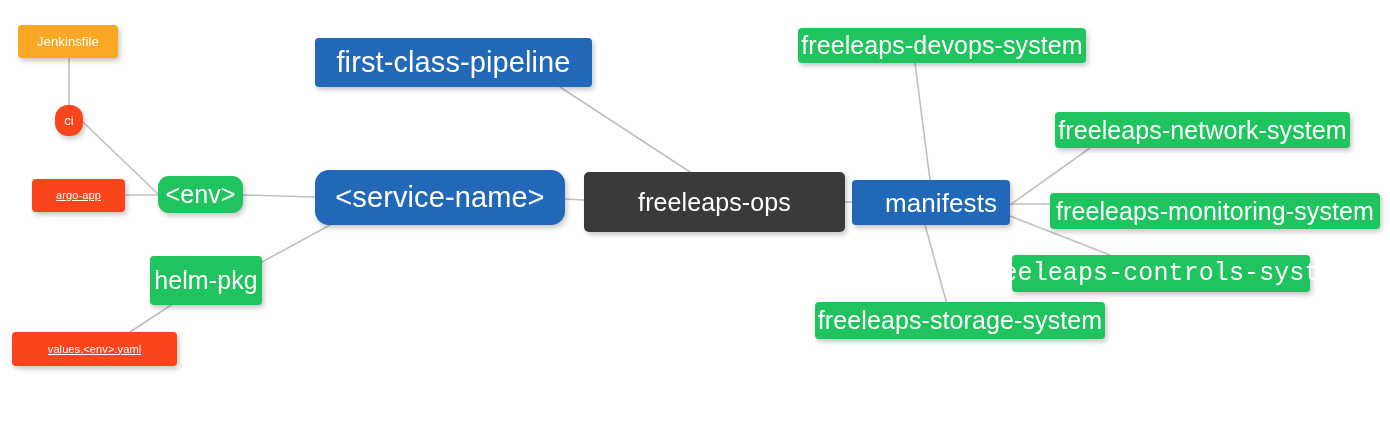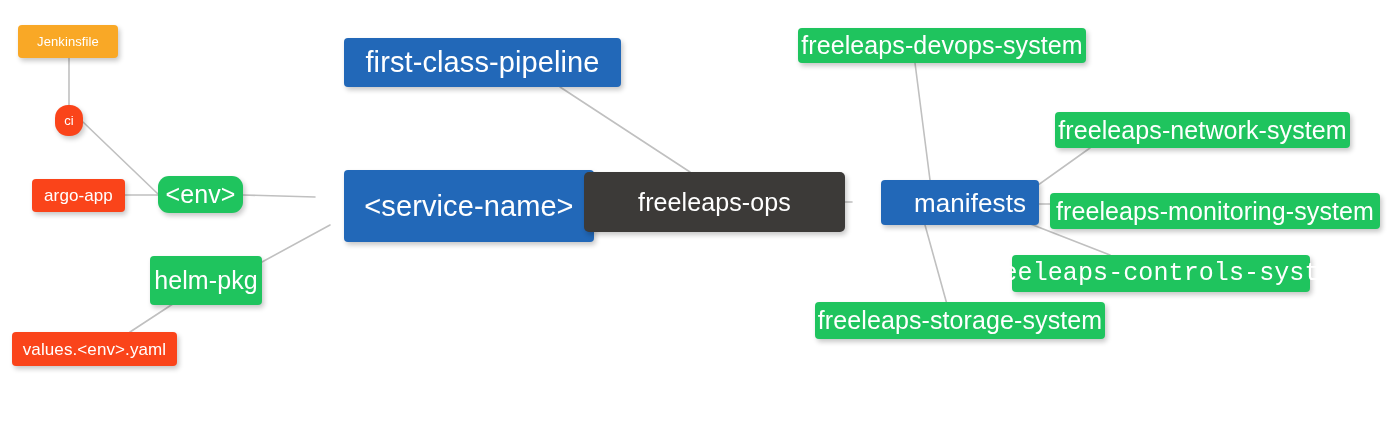--- a/index.html
+++ b/index.html
@@ -41,35 +41,34 @@
     letter-spacing: 0.1px;
     text-align: center;
   }
   .lvl-root {
     background: #3c3a38;
     font-size: 33px;
     border-radius: 5px;
   }
   .lvl-blue {
     background: #2268b8;
-    margin-left: 29px;
   }
   .lvl-green {
     background: #1fc45e;
   }
   .lvl-red {
     background: #fa441a;
   }
   .lvl-orange {
     background: #f9a826;
   }
   .sz-xl  { font-size: 29px; }
   .sz-lg  { font-size: 26px; padding-left: 20px; }
   .sz-md  { font-size: 25px; }
-  .sz-sm  { font-size: 17px; }
+  .sz-sm  { font-size: 11px; text-decoration: underline; }
   .sz-xs  { font-size: 13px; }
 </style>
 </head>
 <body>
 
 <div id="mindmap-canvas">
   <svg id="edge-layer" viewBox="0 0 1390 421" width="1390" height="421" xmlns="http://www.w3.org/2000/svg">
       <line x1="69" y1="58" x2="69" y2="105" stroke="#c0c0c0" stroke-width="1.6" stroke-linecap="round"></line>
       <line x1="83" y1="122" x2="158" y2="194" stroke="#c0c0c0" stroke-width="1.6" stroke-linecap="round"></line>
       <line x1="125" y1="195" x2="158" y2="195" stroke="#c0c0c0" stroke-width="1.6" stroke-linecap="round"></line>
@@ -85,21 +84,21 @@
       <line x1="1010" y1="216" x2="1110" y2="255" stroke="#c0c0c0" stroke-width="1.6" stroke-linecap="round"></line>
       <line x1="925" y1="225" x2="948" y2="308" stroke="#c0c0c0" stroke-width="1.6" stroke-linecap="round"></line>
     </svg>
   <div id="node-layer">
       <div class="mm-node lvl-orange sz-xs" style="left: 18px; top: 25px; width: 100px; height: 33px;">Jenkinsfile</div>
       <div class="mm-node lvl-red sz-xs" style="left: 55px; top: 105px; width: 28px; height: 31px; border-radius: 13px;">ci</div>
       <div class="mm-node lvl-red sz-sm" style="left: 32px; top: 179px; width: 93px; height: 33px;">argo-app</div>
       <div class="mm-node lvl-green sz-md" style="left: 158px; top: 176px; width: 85px; height: 37px; border-radius: 11px;">&lt;env&gt;</div>
       <div class="mm-node lvl-green sz-md" style="left: 150px; top: 256px; width: 112px; height: 49px;">helm-pkg</div>
       <div class="mm-node lvl-red sz-sm" style="left: 12px; top: 332px; width: 165px; height: 34px;">values.&lt;env&gt;.yaml</div>
-      <div class="mm-node lvl-blue sz-xl" style="left: 315px; top: 170px; width: 250px; height: 72px;">&lt;service-name&gt;</div>
+      <div class="mm-node lvl-blue sz-xl" style="left: 315px; top: 170px; width: 250px; height: 55px; border-radius: 14px;">&lt;service-name&gt;</div>
       <div class="mm-node lvl-blue sz-xl" style="left: 315px; top: 38px; width: 277px; height: 49px;">first-class-pipeline</div>
       <div class="mm-node lvl-root sz-md" style="left: 584px; top: 172px; width: 261px; height: 60px;">freeleaps-ops</div>
       <div class="mm-node lvl-blue sz-lg" style="left: 852px; top: 180px; width: 158px; height: 45px;">manifests</div>
       <div class="mm-node lvl-green sz-md" style="left: 798px; top: 28px; width: 288px; height: 35px;">freeleaps-devops-system</div>
       <div class="mm-node lvl-green sz-md" style="left: 1055px; top: 112px; width: 295px; height: 36px;">freeleaps-network-system</div>
       <div class="mm-node lvl-green sz-md" style="left: 1050px; top: 193px; width: 330px; height: 36px;">freeleaps-monitoring-system</div>
       <div class="mm-node lvl-green sz-md" style="left: 1012px; top: 255px; width: 298px; height: 37px; font-family: Liberation Mono, monospace;">freeleaps-controls-system</div>
       <div class="mm-node lvl-green sz-md" style="left: 815px; top: 302px; width: 290px; height: 37px;">freeleaps-storage-system</div>
     </div>
 </div>

